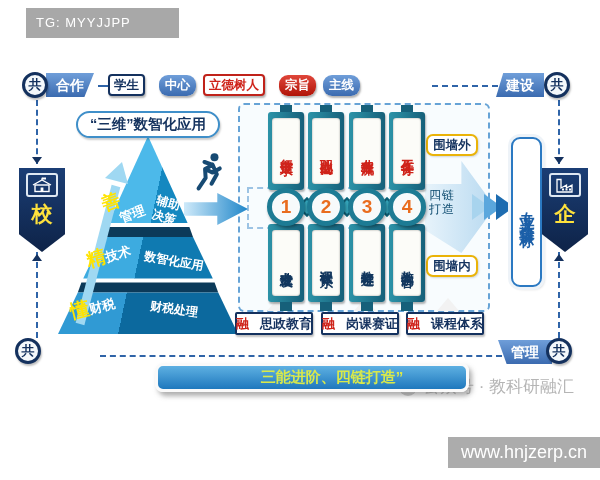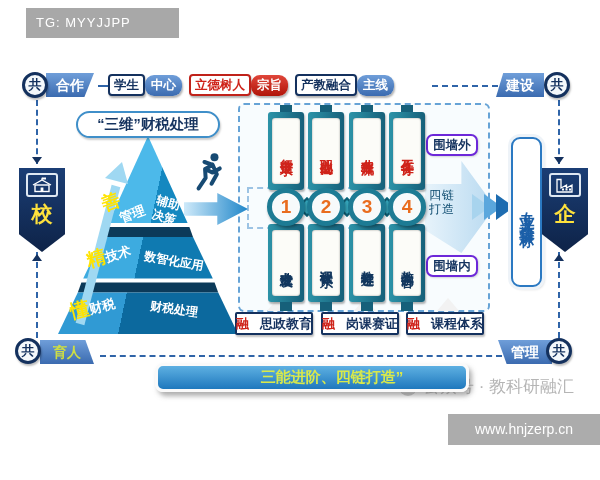--- a/index.html
+++ b/index.html
@@ -9,34 +9,34 @@
   
   .dash-h{position:absolute;border-top:2px dashed #2f64a8;height:0;}
   .dash-v{position:absolute;border-left:2px dashed #2f64a8;width:0;}
   .tri{position:absolute;width:0;height:0;}
   .tri-down{border-left:5px solid transparent;border-right:5px solid transparent;border-top:7px solid #14315e;}
   .tri-up{border-left:5px solid transparent;border-right:5px solid transparent;border-bottom:7px solid #14315e;}
 
   
   .tg-banner{position:absolute;left:26px;top:8px;width:143px;height:30px;background:#a8a8a8;color:#fff;
     font-size:13px;line-height:30px;padding-left:10px;letter-spacing:1px;}
-  .url-banner{position:absolute;left:448px;top:414px;width:152px;height:31px;background:#acacac;color:#fff;
-    font-size:14px;line-height:31px;text-align:center;}
+  .url-banner{position:absolute;left:448px;top:437px;width:152px;height:31px;background:#acacac;color:#fff;
+    font-size:18px;line-height:31px;text-align:center;}
   .wm{position:absolute;left:398px;top:375px;display:flex;align-items:center;gap:5px;color:#b5b5b5;font-size:17px;}
 
   
   .circle-node{position:absolute;width:26px;height:26px;border-radius:50%;background:#f4f8fb;border:3px solid #14315e;
     box-sizing:border-box;color:#14315e;font-weight:bold;font-size:13px;display:flex;align-items:center;justify-content:center;
     box-shadow:1px 2px 2px rgba(0,0,0,.25);z-index:6;}
   .corner-tag{position:absolute;height:24px;line-height:24px;text-align:center;font-size:14px;font-weight:bold;color:#fff;
     background:linear-gradient(180deg,#6f9ed9,#3b6bb0);box-shadow:1px 2px 2px rgba(0,0,0,.25);z-index:5;}
 
   
   .tag-row{position:absolute;left:108px;top:74px;display:flex;align-items:center;gap:2px;z-index:6;}
-  .grp{display:flex;align-items:center;gap:0;margin-right:5px;}
+  .grp{display:flex;align-items:center;gap:14px;margin-right:5px;}
   .cbox{background:#fff;border:2.5px solid #14315e;border-radius:4px;color:#14315e;font-weight:bold;font-size:12.5px;
     height:18px;line-height:18px;padding:0 4px;box-shadow:1px 2px 2px rgba(0,0,0,.3);white-space:nowrap;}
   .cbox.red{border-color:#c0221a;color:#cf231a;}
   .crole{background:linear-gradient(180deg,#6f9ed9,#3b6bb0);border-radius:9px;color:#fff;font-weight:bold;font-size:12.5px;
     height:21px;line-height:21px;padding:0 6px;box-shadow:1px 2px 2px rgba(0,0,0,.3);white-space:nowrap;}
   .crole.red{background:linear-gradient(180deg,#e0463a,#b01408);}
 
   
   .shield{position:absolute;width:46px;height:84px;background:linear-gradient(180deg,#1b3e75,#0e2348);
     clip-path:polygon(0 0,100% 0,100% 79%,50% 100%,0 79%);z-index:6;text-align:center;
@@ -76,21 +76,21 @@
 
   
   .entry-arrow{position:absolute;left:184px;top:189px;width:64px;height:40px;
     clip-path:polygon(0 33%,52% 33%,52% 10%,100% 50%,52% 90%,52% 67%,0 67%);
     background:linear-gradient(90deg,#cfeafa,#1f86c9);z-index:4;}
 
   
   .frame{position:absolute;left:238px;top:103px;width:252px;height:209px;border:2px dashed #66a3d6;border-radius:6px;
     background:rgba(235,245,252,.35);box-sizing:border-box;z-index:1;}
   .chain-band-frame{position:absolute;left:247px;top:187px;width:188px;height:42px;border:2px dashed #9cc3e4;box-sizing:border-box;z-index:1;}
-  .wall-label{position:absolute;left:426px;width:52px;height:22px;background:#fff;border:2px solid #6d28d9;border-radius:7px;
+  .wall-label{position:absolute;left:426px;width:52px;height:22px;background:#fff;border:2px solid #eab308;border-radius:7px;
     box-sizing:border-box;color:#15335f;font-weight:bold;font-size:12.5px;text-align:center;line-height:18px;
     box-shadow:1px 1px 2px rgba(0,0,0,.15);z-index:3;}
 
   
   .pillar{position:absolute;width:36px;height:78px;background:linear-gradient(90deg,#2d93a8,#16607a);border-radius:3px;
     box-shadow:1px 2px 2px rgba(0,0,0,.3);z-index:3;}
   .pillar::before{content:'';position:absolute;left:12px;top:-7px;width:12px;height:7px;background:#16607a;}
   .pillar::after{content:'';position:absolute;left:12px;bottom:-9px;width:12px;height:9px;background:#16607a;}
   .pillar-inner{position:absolute;left:4px;right:4px;top:6px;bottom:6px;background:#fcfcf8;border-radius:3px;
     display:flex;align-items:center;justify-content:center;box-shadow:inset 0 0 2px rgba(0,0,0,.4);}
@@ -156,35 +156,33 @@
       <path d="M4 15.5 a6 5.4 0 0 1 12 0 z" fill="#ececec"></path>
     </svg>
     <span>公众号 · 教科研融汇</span>
   </div>
 
   <div class="circle-node" style="left:22px;top:72px">共</div>
   <div class="corner-tag" style="left:46px;top:73px;width:48px;clip-path:polygon(0 0,100% 0,80% 100%,0 100%)">合作</div>
   <div class="circle-node" style="left:544px;top:72px">共</div>
   <div class="corner-tag" style="left:496px;top:73px;width:48px;clip-path:polygon(15% 0,100% 0,100% 100%,0 100%)">建设</div>
   <div class="circle-node" style="left:15px;top:338px">共</div>
-  <div class="corner-tag" style="left:40px;top:340px;width:54px;color:#cddd44;clip-path:polygon(0 0,84% 0,100% 100%,0 100%)">育人</div>
   <div class="circle-node" style="left:546px;top:338px">共</div>
   <div class="corner-tag" style="left:498px;top:340px;width:54px;clip-path:polygon(0 0,100% 0,100% 100%,16% 100%)">管理</div>
 
   <div class="tag-row">
     <div class="grp">
       <span class="cbox">学生</span>
       <span class="crole">中心</span>
     </div>
     <div class="grp">
       <span class="cbox red">立德树人</span>
       <span class="crole red">宗旨</span>
     </div>
     <div class="grp">
-      <span class="cbox">产教融合</span>
       <span class="crole">主线</span>
     </div>
   </div>
 
   <div class="shield" style="left:19px;top:168px">
     <div class="emblem">
       <svg width="24" height="17" viewBox="0 0 24 17">
         <path d="M3 8 L12 3 L21 8" fill="none" stroke="#fff" stroke-width="1.4"></path>
         <rect x="5" y="8" width="14" height="6.5" fill="none" stroke="#fff" stroke-width="1.4"></rect>
         <rect x="10.6" y="10.5" width="2.8" height="4" fill="#fff"></rect>
@@ -203,21 +201,21 @@
         <rect x="16" y="11.5" width="2" height="2" fill="#fff"></rect>
       </svg>
     </div>
     <div class="shield-char">企</div>
   </div>
 
   <div class="goal-bar">
     <span>专业人才培养目标</span>
   </div>
 
-  <div class="pyr-title">“三维”财税处理</div>
+  <div class="pyr-title">“三维”数智化应用</div>
   <div class="pyramid">
     <div class="layer t1"></div>
     <div class="layer e2"></div>
     <div class="layer t2"></div>
     <div class="layer e3"></div>
     <div class="layer t3"></div>
     <svg style="position:absolute;left:0;top:0" width="180" height="198">
       <line x1="22" y1="188" x2="58" y2="50" stroke="#9fd8f2" stroke-width="9"></line>
       <polygon points="64,26 70,48 47,42" fill="#9fd8f2"></polygon>
     </svg>

